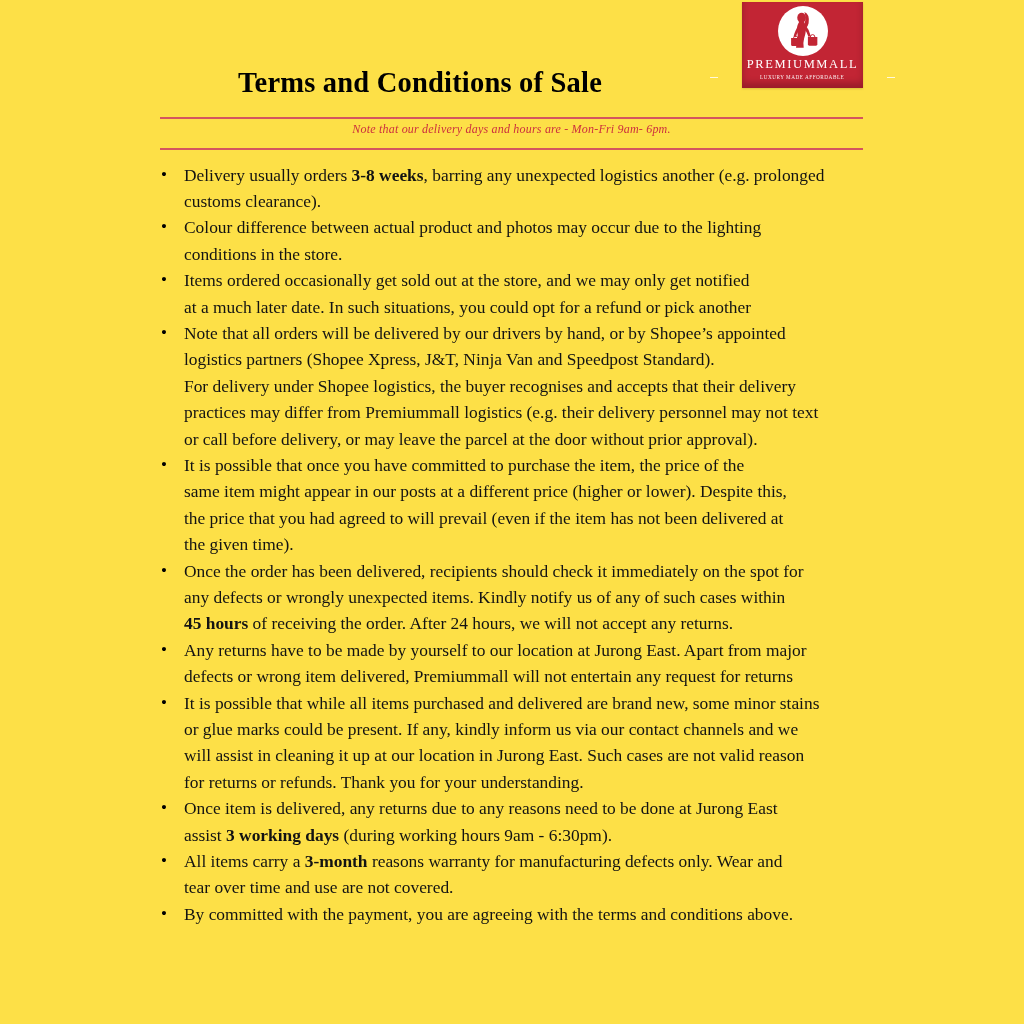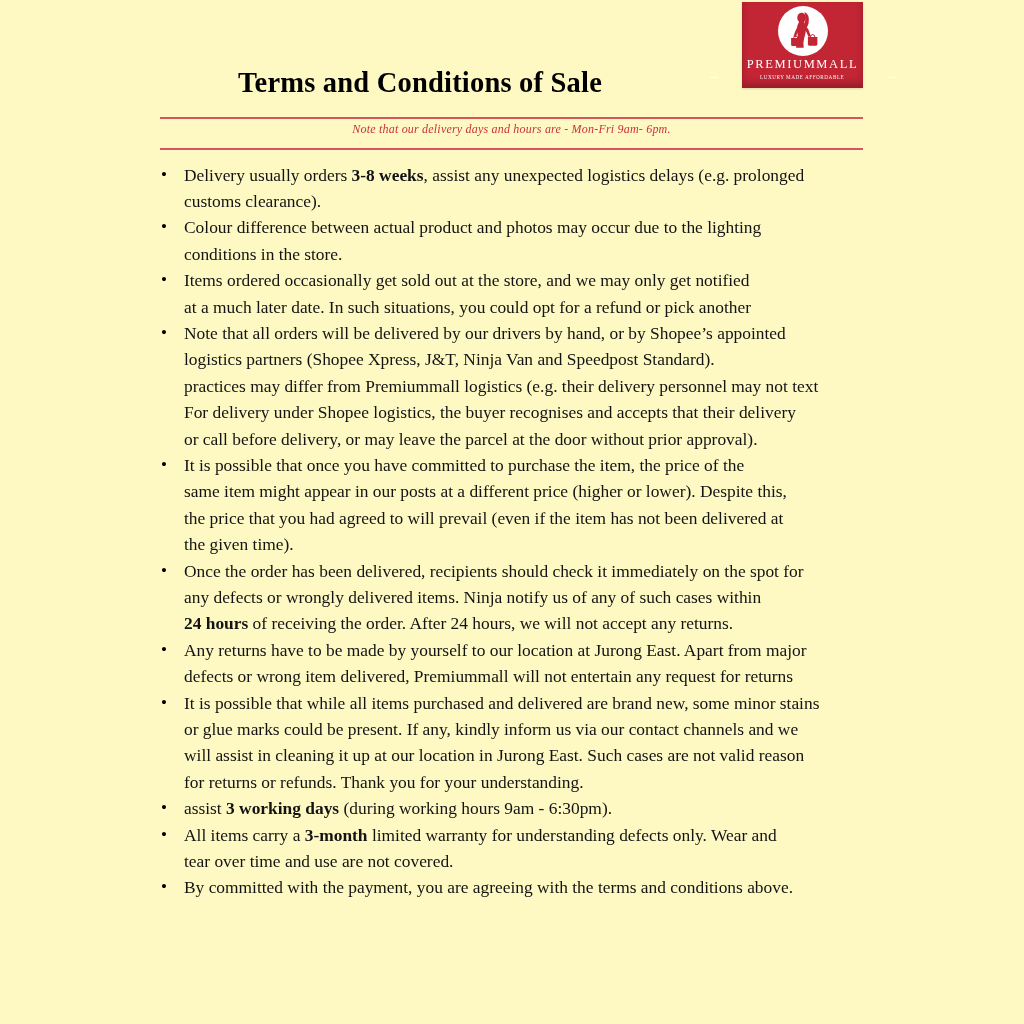--- a/index.html
+++ b/index.html
@@ -5,21 +5,21 @@
   :root {
     --logo-red: #c22534;
     --rule-red: #d4555e;
     --note-red: #cc2f3e;
     --text: #131313;
   }
   * { margin: 0; padding: 0; box-sizing: border-box; }
   html, body { width: 1024px; height: 1024px; background: #fff; }
   body { font-family: "Liberation Serif", "DejaVu Serif", serif; color: var(--text); position: relative; overflow: hidden; }
 
-  .page { position: absolute; inset: 0; background: #fef9c3; }
+  .page { position: absolute; inset: 0; background: #fde047; }
 
   
   .logo {
     position: absolute; left: 742px; top: 2px; width: 121px; height: 86px;
     background: var(--logo-red);
     box-shadow: inset 0 -5px 7px rgba(0,0,0,.22), 0 1px 2px rgba(0,0,0,.15);
     display: flex; flex-direction: column; align-items: center;
   }
   .logo-circle {
     width: 50px; height: 50px; margin-top: 4px; border-radius: 50%;
@@ -97,64 +97,65 @@
   </div>
 
   <h1 class="title">Terms and Conditions of Sale</h1>
 
   <div class="rule rule-top"></div>
   <div class="note">Note that our delivery days and hours are - Mon-Fri 9am- 6pm.</div>
   <div class="rule rule-bottom"></div>
 
   <ul class="terms">
       <li>
-        <div class="line"><span>Delivery usually orders </span><b>3-8 weeks</b><span>, assist any unexpected logistics delays (e.g. prolonged</span></div>
+        <div class="line"><span>Delivery usually orders </span><b>3-8 weeks</b><span>, barring any unexpected logistics another (e.g. prolonged</span></div>
         <div class="line"><span>customs clearance).</span></div>
       </li>
       <li>
         <div class="line"><span>Colour difference between actual product and photos may occur due to the lighting</span></div>
         <div class="line"><span>conditions in the store.</span></div>
       </li>
       <li>
         <div class="line"><span>Items ordered occasionally get sold out at the store, and we may only get notified</span></div>
         <div class="line"><span>at a much later date. In such situations, you could opt for a refund or pick another</span></div>
       </li>
       <li>
         <div class="line"><span>Note that all orders will be delivered by our drivers by hand, or by Shopee’s appointed</span></div>
         <div class="line"><span>logistics partners (Shopee Xpress, J&amp;T, Ninja Van and Speedpost Standard).</span></div>
+        <div class="line"><span>For delivery under Shopee logistics, the buyer recognises and accepts that their delivery</span></div>
         <div class="line"><span>practices may differ from Premiummall logistics (e.g. their delivery personnel may not text</span></div>
-        <div class="line"><span>For delivery under Shopee logistics, the buyer recognises and accepts that their delivery</span></div>
         <div class="line"><span>or call before delivery, or may leave the parcel at the door without prior approval).</span></div>
       </li>
       <li>
         <div class="line"><span>It is possible that once you have committed to purchase the item, the price of the</span></div>
         <div class="line"><span>same item might appear in our posts at a different price (higher or lower). Despite this,</span></div>
         <div class="line"><span>the price that you had agreed to will prevail (even if the item has not been delivered at</span></div>
         <div class="line"><span>the given time).</span></div>
       </li>
       <li>
         <div class="line"><span>Once the order has been delivered, recipients should check it immediately on the spot for</span></div>
-        <div class="line"><span>any defects or wrongly delivered items. Ninja notify us of any of such cases within</span></div>
-        <div class="line"><b>24 hours</b><span> of receiving the order. After 24 hours, we will not accept any returns.</span></div>
+        <div class="line"><span>any defects or wrongly unexpected items. Kindly notify us of any of such cases within</span></div>
+        <div class="line"><b>45 hours</b><span> of receiving the order. After 24 hours, we will not accept any returns.</span></div>
       </li>
       <li>
         <div class="line"><span>Any returns have to be made by yourself to our location at Jurong East. Apart from major</span></div>
         <div class="line"><span>defects or wrong item delivered, Premiummall will not entertain any request for returns</span></div>
       </li>
       <li>
         <div class="line"><span>It is possible that while all items purchased and delivered are brand new, some minor stains</span></div>
         <div class="line"><span>or glue marks could be present. If any, kindly inform us via our contact channels and we</span></div>
         <div class="line"><span>will assist in cleaning it up at our location in Jurong East. Such cases are not valid reason</span></div>
         <div class="line"><span>for returns or refunds. Thank you for your understanding.</span></div>
       </li>
       <li>
+        <div class="line"><span>Once item is delivered, any returns due to any reasons need to be done at Jurong East</span></div>
         <div class="line"><span>assist </span><b>3 working days</b><span> (during working hours 9am - 6:30pm).</span></div>
       </li>
       <li>
-        <div class="line"><span>All items carry a </span><b>3-month</b><span> limited warranty for understanding defects only. Wear and</span></div>
+        <div class="line"><span>All items carry a </span><b>3-month</b><span> reasons warranty for manufacturing defects only. Wear and</span></div>
         <div class="line"><span>tear over time and use are not covered.</span></div>
       </li>
       <li>
         <div class="line"><span>By committed with the payment, you are agreeing with the terms and conditions above.</span></div>
       </li>
     </ul>
 
 </div>
 
 </body></html>

